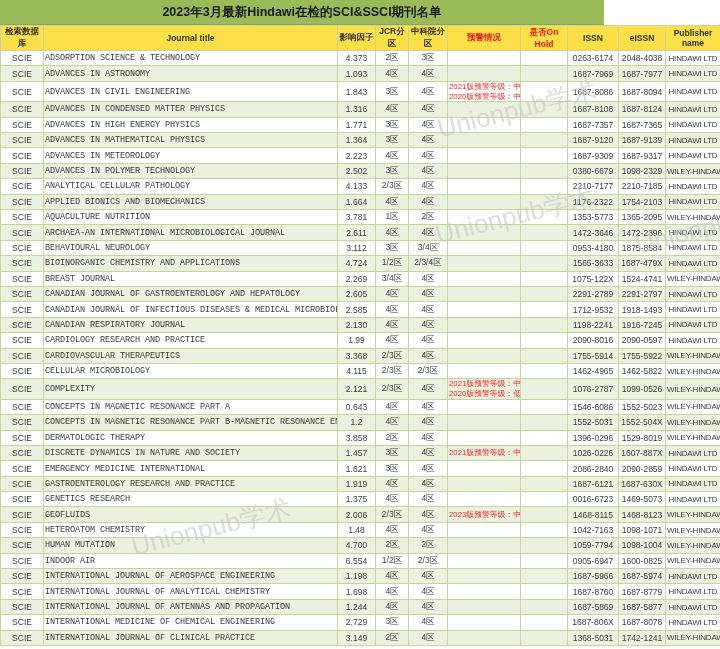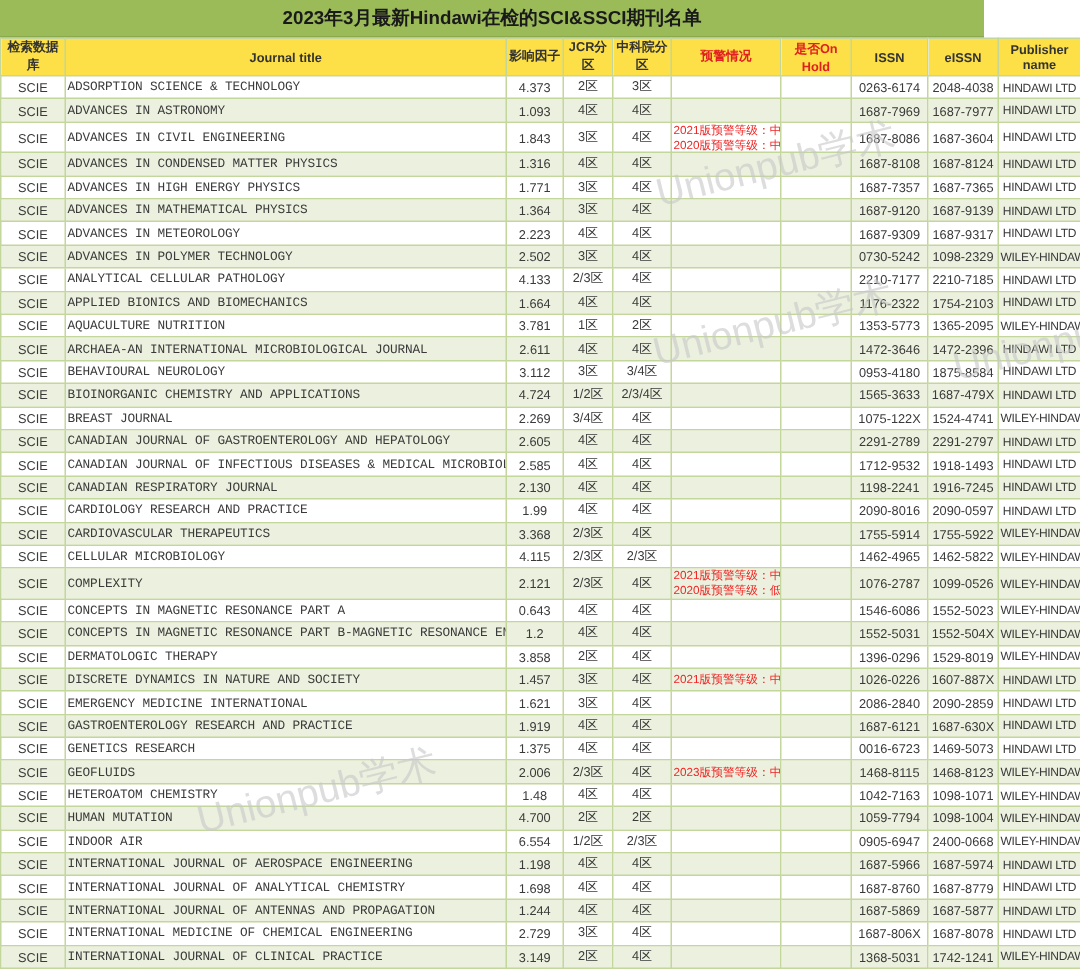--- a/index.html
+++ b/index.html
@@ -2,21 +2,21 @@
 <html><head>
 <meta charset="utf-8">
 <style>
   html,body{margin:0;padding:0;}
   body{
     width:720px;height:649px;overflow:hidden;position:relative;
     font-family:"Liberation Sans",sans-serif;background:#fff;
     -webkit-font-smoothing:antialiased;
   }
   .title-bar{
-    width:656px;height:25px;background:#9bbb59;
+    width:604px;height:25px;background:#9bbb59;
     display:flex;align-items:center;justify-content:center;
     font-size:12.5px;font-weight:bold;color:#1a1a1a;
     border-bottom:1px solid #8aa94c;box-sizing:border-box;
   }
   table{
     width:720px;table-layout:fixed;border-collapse:collapse;
   }
   col.w-db{width:43px}col.w-title{width:294px}col.w-if{width:38px}
   col.w-jcr{width:33px}col.w-cas{width:39px}col.w-warn{width:73px}
   col.w-hold{width:47px}col.w-issn{width:51px}col.w-eissn{width:47px}
@@ -105,21 +105,21 @@
         <td class="c-title">ADVANCES IN CIVIL ENGINEERING</td>
         <td class="c-num">1.843</td>
         <td class="c-num">3区</td>
         <td class="c-num">4区</td>
         <td class="c-warn">
           <div>2021版预警等级：中</div>
           <div>2020版预警等级：中</div>
         </td>
         <td class="c-num"></td>
         <td class="c-num">1687-8086</td>
-        <td class="c-num">1687-3604</td>
+        <td class="c-num">1687-8094</td>
         <td class="c-pub">HINDAWI LTD</td>
       </tr>
       <tr class="row even">
         <td class="c-db">SCIE</td>
         <td class="c-title">ADVANCES IN CONDENSED MATTER PHYSICS</td>
         <td class="c-num">1.316</td>
         <td class="c-num">4区</td>
         <td class="c-num">4区</td>
         <td class="c-warn"></td>
         <td class="c-num"></td>
@@ -164,21 +164,21 @@
         <td class="c-pub">HINDAWI LTD</td>
       </tr>
       <tr class="row even">
         <td class="c-db">SCIE</td>
         <td class="c-title">ADVANCES IN POLYMER TECHNOLOGY</td>
         <td class="c-num">2.502</td>
         <td class="c-num">3区</td>
         <td class="c-num">4区</td>
         <td class="c-warn"></td>
         <td class="c-num"></td>
-        <td class="c-num">0730-5242</td>
+        <td class="c-num">0380-6679</td>
         <td class="c-num">1098-2329</td>
         <td class="c-pub">WILEY-HINDAWI</td>
       </tr>
       <tr class="row odd">
         <td class="c-db">SCIE</td>
         <td class="c-title">ANALYTICAL CELLULAR PATHOLOGY</td>
         <td class="c-num">4.133</td>
         <td class="c-num">2/3区</td>
         <td class="c-num">4区</td>
         <td class="c-warn"></td>
@@ -472,21 +472,21 @@
       </tr>
       <tr class="row odd">
         <td class="c-db">SCIE</td>
         <td class="c-title">INDOOR AIR</td>
         <td class="c-num">6.554</td>
         <td class="c-num">1/2区</td>
         <td class="c-num">2/3区</td>
         <td class="c-warn"></td>
         <td class="c-num"></td>
         <td class="c-num">0905-6947</td>
-        <td class="c-num">2400-0668</td>
+        <td class="c-num">1600-0825</td>
         <td class="c-pub">WILEY-HINDAWI</td>
       </tr>
       <tr class="row even">
         <td class="c-db">SCIE</td>
         <td class="c-title">INTERNATIONAL JOURNAL OF AEROSPACE ENGINEERING</td>
         <td class="c-num">1.198</td>
         <td class="c-num">4区</td>
         <td class="c-num">4区</td>
         <td class="c-warn"></td>
         <td class="c-num"></td>

